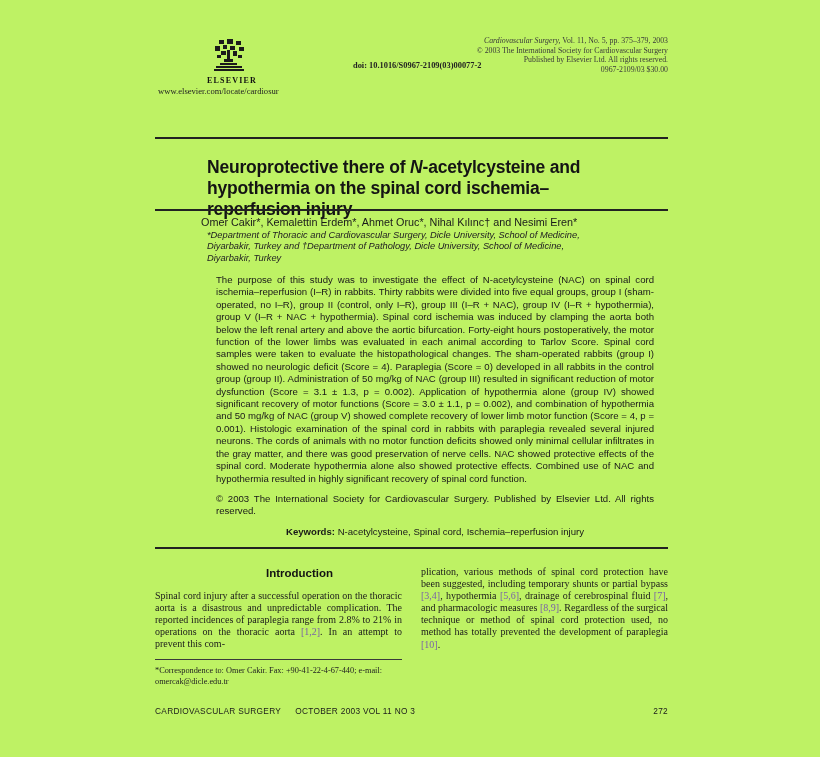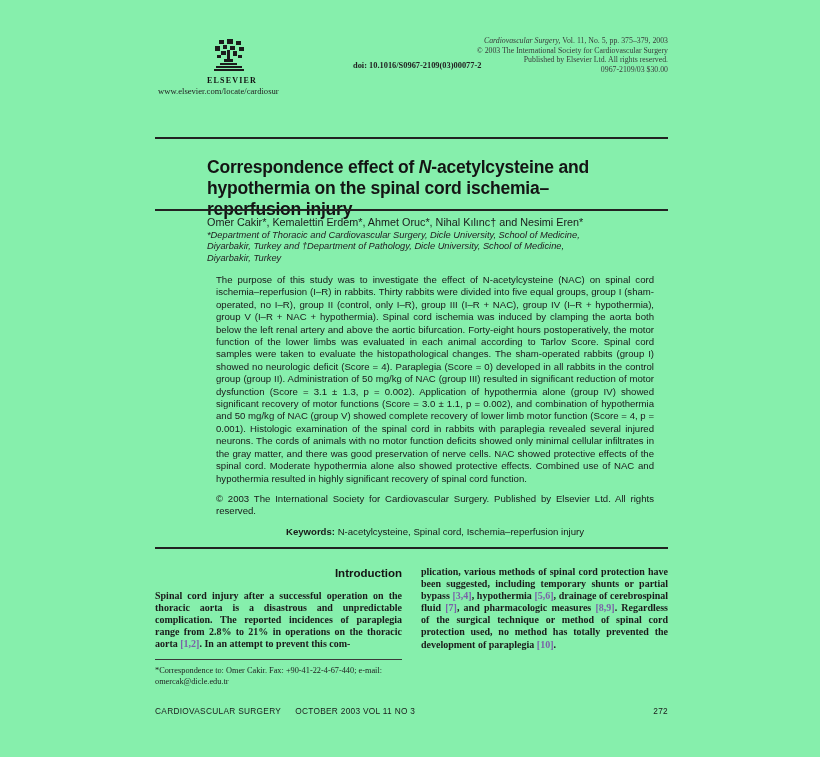--- a/index.html
+++ b/index.html
@@ -1,16 +1,16 @@
 <!DOCTYPE html>
 <html><head>
 <meta charset="utf-8">
 <style>
   html,body{margin:0;padding:0;background:#f6f6f4;}
-  .page{position:relative;width:820px;height:757px;background:#86efac;overflow:hidden;
+  .page{position:relative;width:820px;height:757px;background:#bef264;overflow:hidden;
         color:#1d1d1d;font-family:"Liberation Serif",serif;}
   .content{position:absolute;left:155px;top:0;width:513px;height:757px;}
 
   
   .journal-info{position:absolute;top:36px;right:0;text-align:right;
     font:7.8px/9.6px "Liberation Serif",serif;color:#3a3a3a;}
   .journal-info .it{font-style:italic;}
   .doi{position:absolute;top:61px;left:198px;font:bold 8.4px "Liberation Serif",serif;color:#222;}
   .logo-block{position:absolute;top:38px;left:46px;width:56px;text-align:right;}
   .logo-mark{display:block;margin:0 auto;}
@@ -20,38 +20,38 @@
   
   .rule{position:absolute;left:0;width:513px;background:#222;}
   .rule-top{top:137px;height:2px;}
   .rule-mid{top:209px;height:1.5px;}
   .rule-kw{top:547px;height:1.5px;}
 
   
   .title{position:absolute;top:145px;left:52px;width:436px;
     font:bold 17.5px/21px "Liberation Sans",sans-serif;color:#141414;letter-spacing:-0.2px;}
   .title .it{font-style:italic;}
-  .authors{position:absolute;top:216px;left:52px;width:460px;
+  .authors{position:absolute;top:216px;left:46px;width:460px;
     font:10.8px "Liberation Sans",sans-serif;color:#1a1a1a;}
   .affiliation{position:absolute;top:230px;left:52px;width:402px;
     font:italic 9.3px/11.4px "Liberation Sans",sans-serif;color:#222;}
 
   
   .abstract{position:absolute;top:266px;left:53px;width:454px;
     font:9.6px/12.4px "Liberation Sans",sans-serif;text-align:justify;color:#181818;}
   .abstract p{margin:8px;}
   .abstract .keywords{margin-top:8px;text-align:center;}
   .kw-label{font-weight:bold;}
 
   
   .columns{position:absolute;top:566px;left:0;width:513px;display:flex;gap:19px;}
   .col{width:247px;font:10px/12.1px "Liberation Serif",serif;text-align:justify;color:#1a1a1a;}
-  .section-heading{font:bold 11.5px "Liberation Sans",sans-serif;text-align:right;
+  .section-heading{font:bold 11.5px "Liberation Sans",sans-serif;text-align:center;
     margin:1px 0 11px 0;color:#131313;padding-left:42px;}
-  .col p{margin:0;font-weight:bold;}
+  .col p{margin:0;}
   .col p.indent{text-indent:11px;}
   .cite{color:#7a62a8;}
 
   
   .footnote{position:absolute;top:659px;left:0;width:247px;}
   .footnote-rule{height:1px;background:#3a3a3a;margin-bottom:6px;}
   .footnote-text{font:8.3px/10.6px "Liberation Serif",serif;color:#222;}
 
   
   .footer{position:absolute;top:706px;left:0;width:513px;display:flex;
@@ -94,21 +94,21 @@
           <rect x="7" y="28" width="26" height="2"></rect>
             <rect x="5" y="31" width="30" height="2"></rect>
         </g>
       </svg>
       <div class="logo-name">ELSEVIER</div>
     </div>
 
     <div class="site-url">www.elsevier.com/locate/cardiosur</div>
 
     <div class="rule rule-top"></div>
-    <h1 class="title"><span>Correspondence effect of </span><span class="it">N</span><span>-acetylcysteine and hypothermia on the spinal cord ischemia–reperfusion injury</span></h1>
+    <h1 class="title"><span>Neuroprotective there of </span><span class="it">N</span><span>-acetylcysteine and hypothermia on the spinal cord ischemia–reperfusion injury</span></h1>
     <div class="rule rule-mid"></div>
 
     <div class="authors">Omer Cakir*, Kemalettin Erdem*, Ahmet Oruc*, Nihal Kılınc† and Nesimi Eren*</div>
     <div class="affiliation">*Department of Thoracic and Cardiovascular Surgery, Dicle University, School of Medicine, Diyarbakir, Turkey and †Department of Pathology, Dicle University, School of Medicine, Diyarbakir, Turkey</div>
 
     <div class="abstract">
       <p>The purpose of this study was to investigate the effect of N-acetylcysteine (NAC) on spinal cord ischemia–reperfusion (I–R) in rabbits. Thirty rabbits were divided into five equal groups, group I (sham-operated, no I–R), group II (control, only I–R), group III (I–R + NAC), group IV (I–R + hypothermia), group V (I–R + NAC + hypothermia). Spinal cord ischemia was induced by clamping the aorta both below the left renal artery and above the aortic bifurcation. Forty-eight hours postoperatively, the motor function of the lower limbs was evaluated in each animal according to Tarlov Score. Spinal cord samples were taken to evaluate the histopathological changes. The sham-operated rabbits (group I) showed no neurologic deficit (Score = 4). Paraplegia (Score = 0) developed in all rabbits in the control group (group II). Administration of 50 mg/kg of NAC (group III) resulted in significant reduction of motor dysfunction (Score = 3.1 ± 1.3, p = 0.002). Application of hypothermia alone (group IV) showed significant recovery of motor functions (Score = 3.0 ± 1.1, p = 0.002), and combination of hypothermia and 50 mg/kg of NAC (group V) showed complete recovery of lower limb motor function (Score = 4, p = 0.001). Histologic examination of the spinal cord in rabbits with paraplegia revealed several injured neurons. The cords of animals with no motor function deficits showed only minimal cellular infiltrates in the gray matter, and there was good preservation of nerve cells. NAC showed protective effects of the spinal cord. Moderate hypothermia alone also showed protective effects. Combined use of NAC and hypothermia resulted in highly significant recovery of spinal cord function.</p>
       <p>© 2003 The International Society for Cardiovascular Surgery. Published by Elsevier Ltd. All rights reserved.</p>
       <p class="keywords"><span class="kw-label">Keywords:</span><span> N-acetylcysteine, Spinal cord, Ischemia–reperfusion injury</span></p>
     </div>

